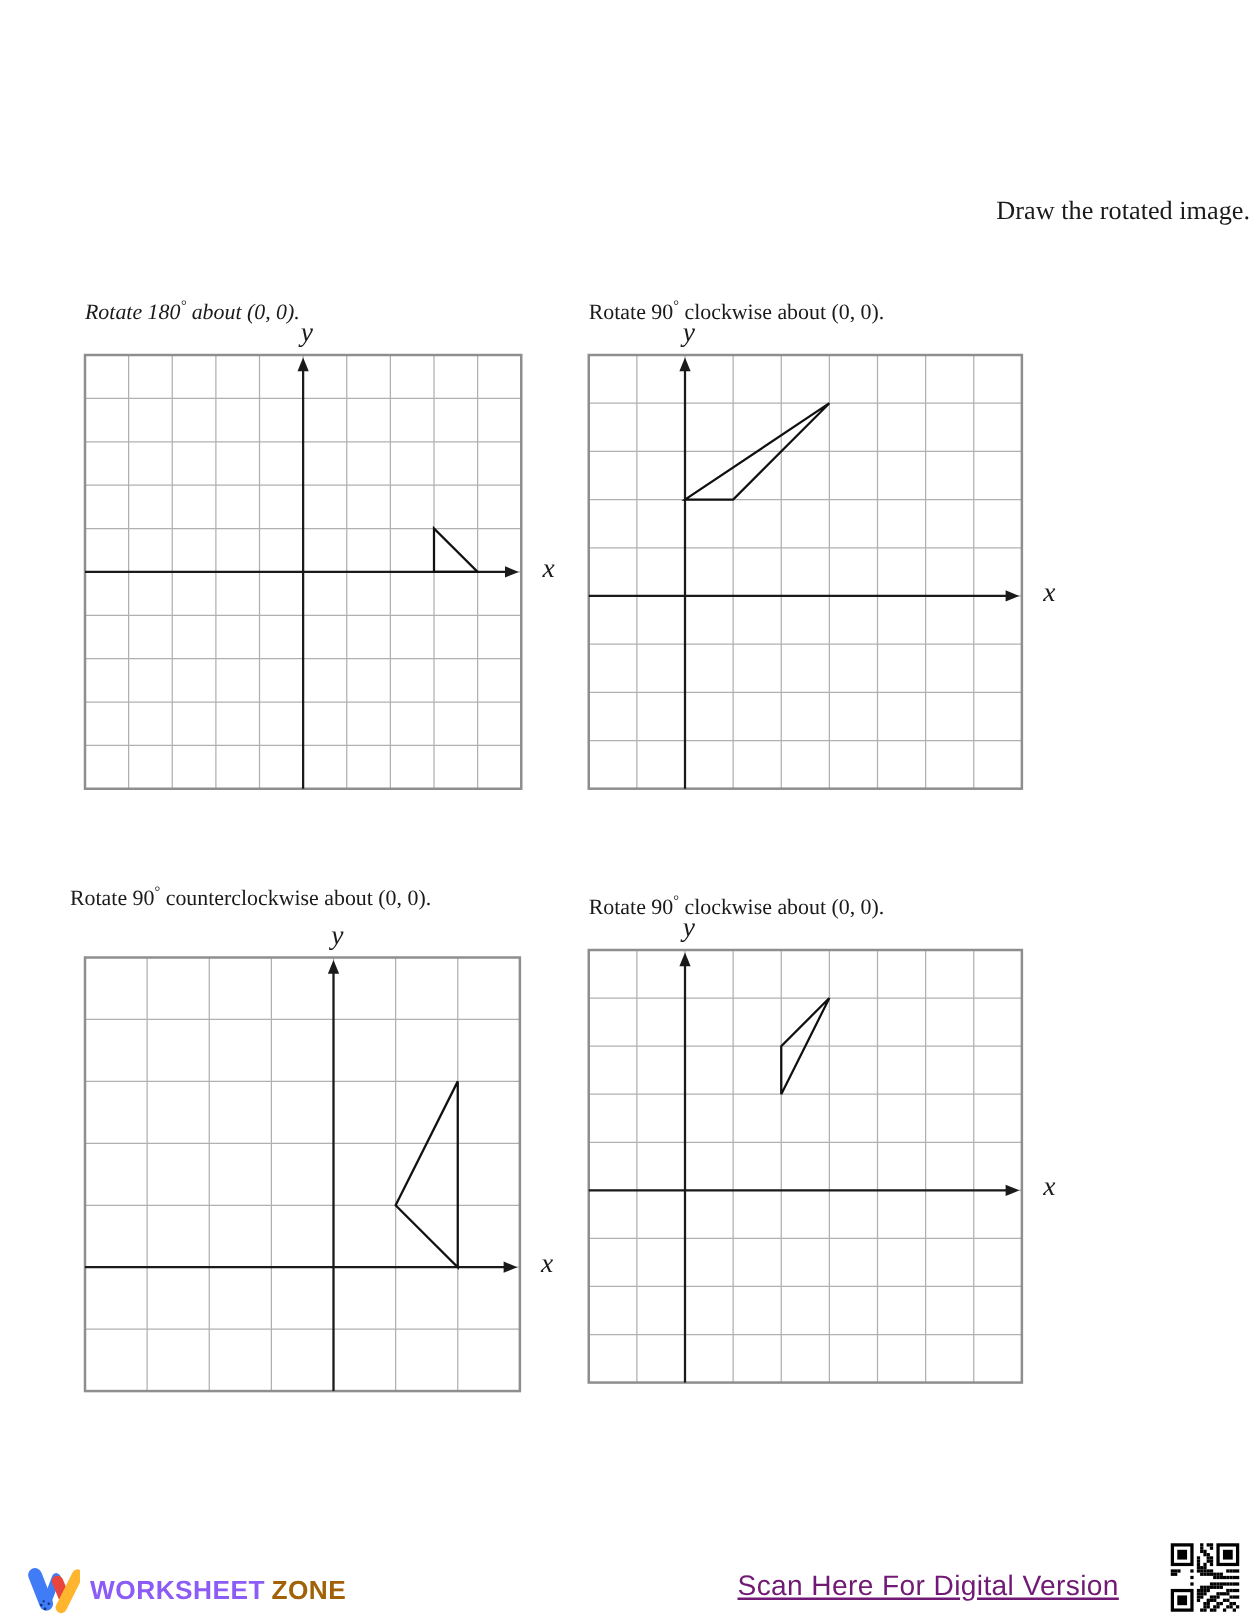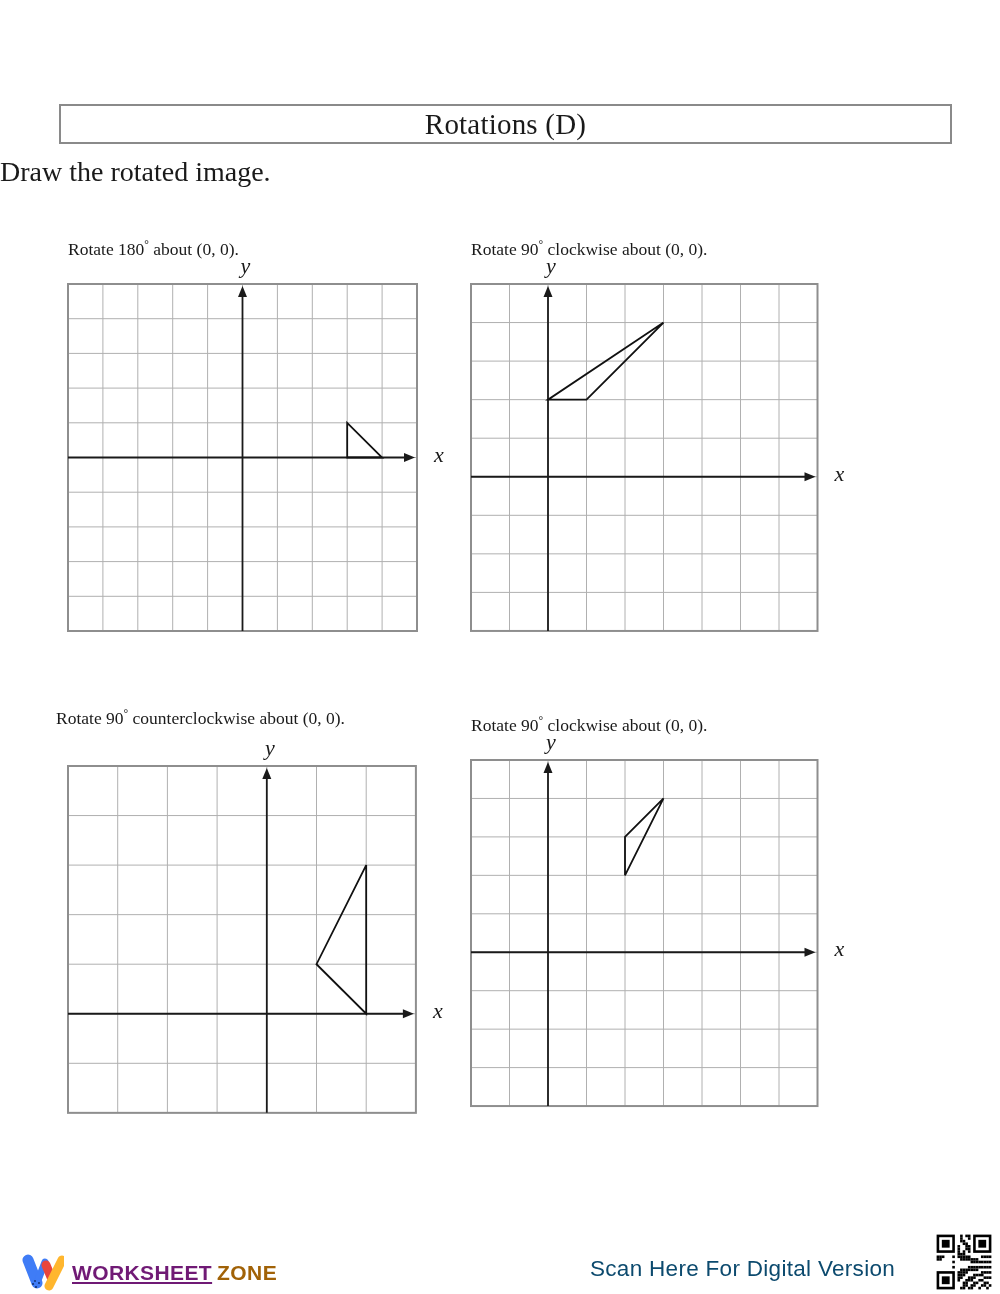--- a/index.html
+++ b/index.html
@@ -4,53 +4,50 @@
 <style>
   html,body{margin:0;padding:0;background:#fff;}
   .page{position:relative;width:1000px;height:1294px;background:#ffffff;
         font-family:"Liberation Serif",serif;color:#1a1a1a;overflow:hidden;}
 
   .title-box{position:absolute;left:59px;top:104px;width:893px;height:40px;
              border:2px solid #8a8a8a;box-sizing:border-box;
              display:flex;align-items:center;justify-content:center;}
   .title-text{font-size:29px;letter-spacing:.2px;}
 
-  .subtitle{position:absolute;left:0;top:156px;width:1000px;text-align:left;
-            font-size:28px;}
+  .subtitle{position:absolute;left:0;top:156px;width:1000px;text-align:right;
+            font-size:21px;}
 
   .prompt{position:absolute;font-size:17.5px;white-space:nowrap;}
   .prompt sup{font-size:66%;vertical-align:super;line-height:0;}
-  #prompt-0{left:68px;top:221px;}
+  #prompt-0{left:68px;top:221px;font-style:italic;}
   #prompt-1{left:471px;top:221px;}
   #prompt-2{left:56px;top:690px;}
   #prompt-3{left:471px;top:697px;}
 
   .panel-svg{position:absolute;}
 
   .footer-logo{position:absolute;left:20px;top:1252px;height:42px;
                display:flex;align-items:center;
                font-family:"Liberation Sans",sans-serif;font-weight:bold;
                font-size:21px;letter-spacing:.4px;}
   .logo-mark{margin-right:8px;}
-  .logo-word1{color:#701a75;text-decoration:underline;}
+  .logo-word1{color:#8b5cf6;}
   .logo-word2{color:#a16207;margin-left:5px;}
 
   .scan-text{position:absolute;left:590px;top:1256px;
              font-family:"Liberation Sans",sans-serif;font-size:22.5px;
-             color:#0c4a6e;letter-spacing:.3px;}
+             color:#701a75;letter-spacing:.3px;text-decoration:underline;}
   .qr{position:absolute;left:934px;top:1232px;}
 </style>
 </head>
 <body>
 
 <div class="page">
 
-  <div class="title-box">
-    <span class="title-text">Rotations (D)</span>
-  </div>
 
   <div class="subtitle">Draw the rotated image.</div>
 
   <p class="prompt" id="prompt-0"><span>Rotate 180</span><sup>°</sup><span> about (0, 0).</span></p>
 
   <p class="prompt" id="prompt-1"><span>Rotate 90</span><sup>°</sup><span> clockwise about (0, 0).</span></p>
 
   <p class="prompt" id="prompt-2"><span>Rotate 90</span><sup>°</sup><span> counterclockwise about (0, 0).</span></p>
 
   <p class="prompt" id="prompt-3"><span>Rotate 90</span><sup>°</sup><span> clockwise about (0, 0).</span></p>

